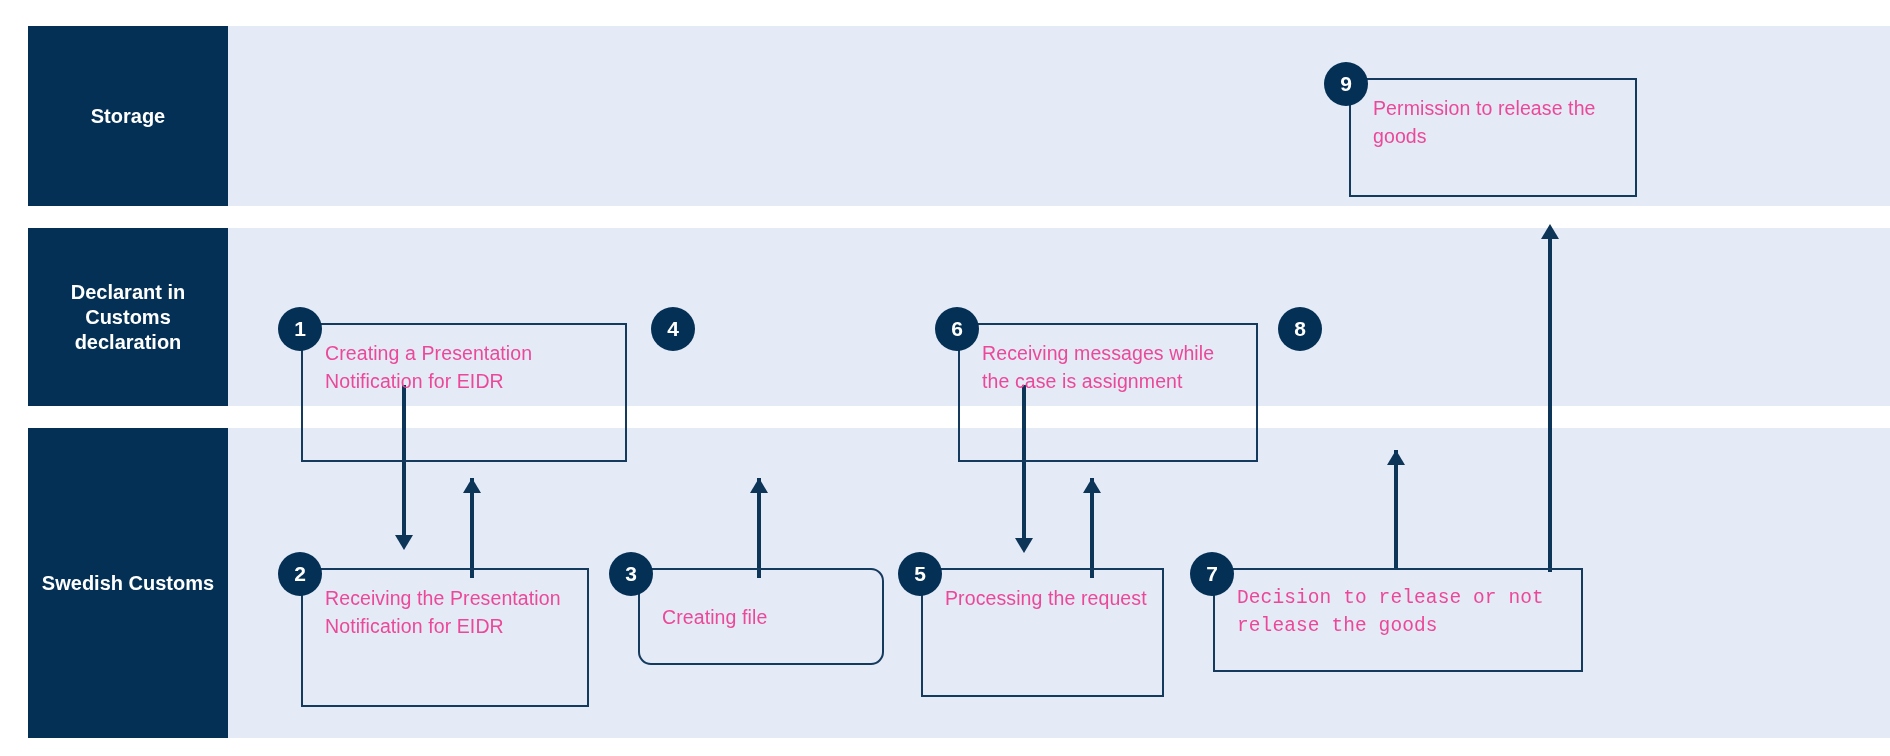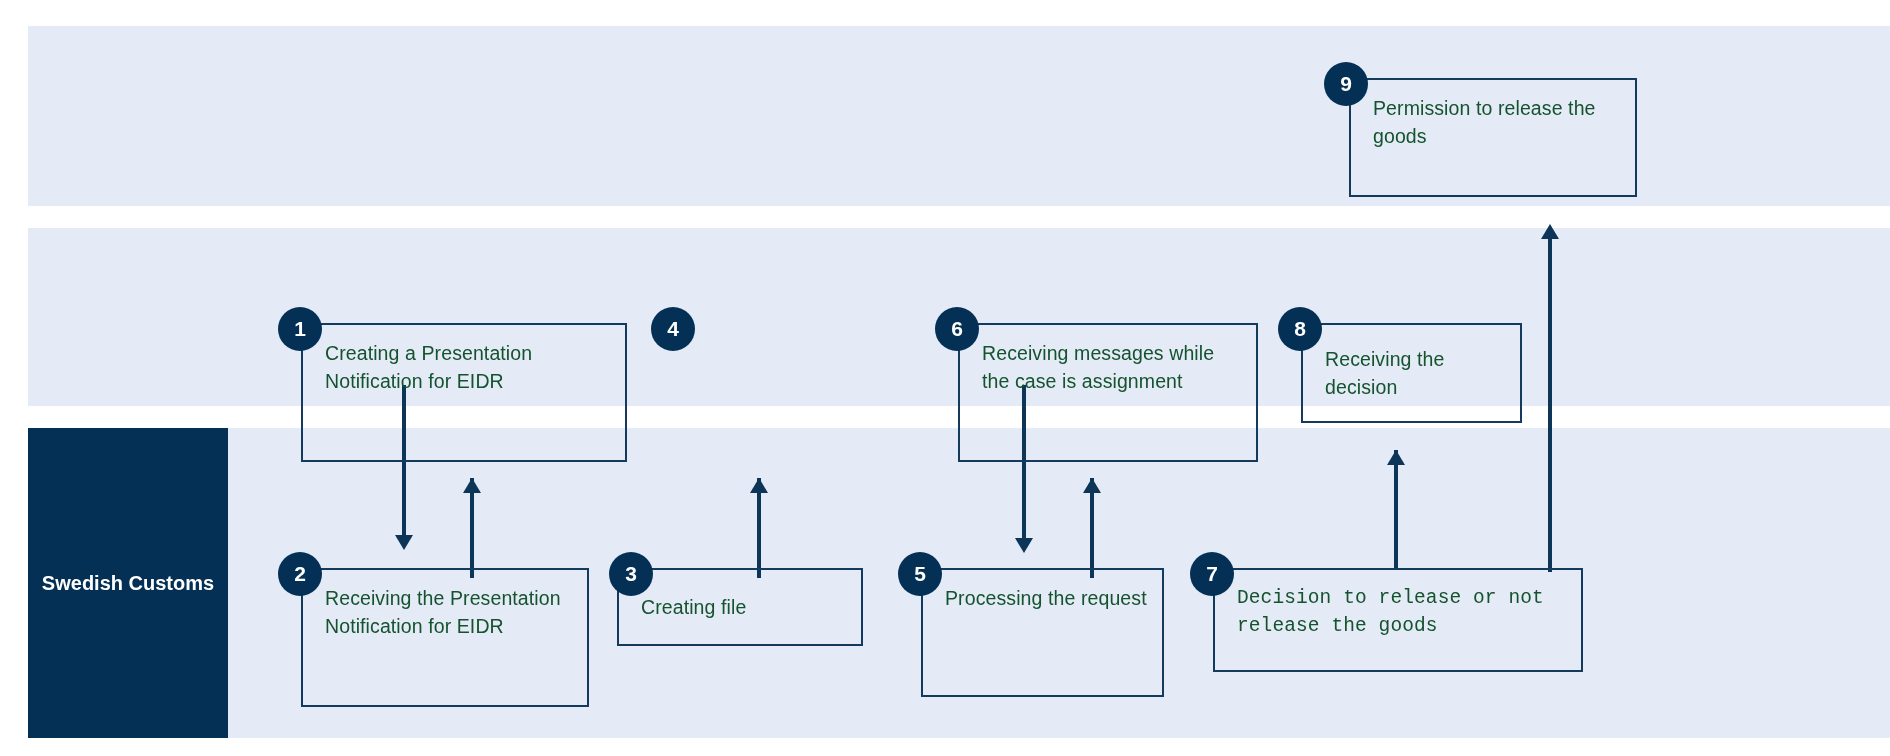--- a/index.html
+++ b/index.html
@@ -44,21 +44,21 @@
     position:absolute;
     box-sizing:border-box;
     border:2px solid #143a5e;
     background:transparent;
   }
   .node .node-text{
     position:absolute;
     left:22px;
     right:12px;
     top:14px;
-    color:#14532d;
+    color:#ec4899;
     font-size:19.5px;
     line-height:1.45;
     letter-spacing:0.1px;
   }
   .node.v-center .node-text{
     top:50%;
     transform:translateY(-50%);
   }
   .badge{
     position:absolute;
@@ -92,20 +92,26 @@
 </style>
 </head>
 <body>
 
 <div id="stage">
 
   <div class="band" style="top:26px;height:180px;"></div>
   <div class="band" style="top:228px;height:178px;"></div>
   <div class="band" style="top:428px;height:310px;"></div>
 
+  <div class="lane-label" style="top:26px;height:180px;">
+    <span>Storage</span>
+  </div>
+  <div class="lane-label" style="top:228px;height:178px;">
+    <span>Declarant in Customs declaration</span>
+  </div>
   <div class="lane-label" style="top:428px;height:310px;text-align:center;">
     <span>Swedish Customs</span>
   </div>
 
   <div class="vline" style="left:402px;top:385px;height:160px;"></div>
   <div class="arrowhead down" style="left:395px;top:535px;"></div>
 
   <div class="vline" style="left:470px;top:490px;height:80px;"></div>
   <div class="vline" style="left:470px;top:478px;height:100px;"></div>
   <div class="arrowhead up" style="left:463px;top:478px;"></div>
@@ -143,35 +149,32 @@
     <span>4</span>
   </div>
 
   <div class="node" style="left:958px;top:323px;width:300px;height:139px;">
     <div class="node-text">Receiving messages while the case is assignment</div>
   </div>
   <div class="badge" style="left:935px;top:307px;">
     <span>6</span>
   </div>
 
-  <div class="node v-center" style="left:1301px;top:323px;width:221px;height:100px;">
-    <div class="node-text">Receiving the decision</div>
-  </div>
   <div class="badge" style="left:1278px;top:307px;">
     <span>8</span>
   </div>
 
   <div class="node" style="left:301px;top:568px;width:288px;height:139px;">
     <div class="node-text">Receiving the Presentation Notification for EIDR</div>
   </div>
   <div class="badge" style="left:278px;top:552px;">
     <span>2</span>
   </div>
 
-  <div class="node v-center" style="left:617px;top:568px;width:246px;height:78px;">
+  <div class="node v-center" style="left:638px;top:568px;width:246px;height:97px;border-radius:13px;">
     <div class="node-text">Creating file</div>
   </div>
   <div class="badge" style="left:609px;top:552px;">
     <span>3</span>
   </div>
 
   <div class="node" style="left:921px;top:568px;width:243px;height:129px;">
     <div class="node-text">Processing the request</div>
   </div>
   <div class="badge" style="left:898px;top:552px;">

